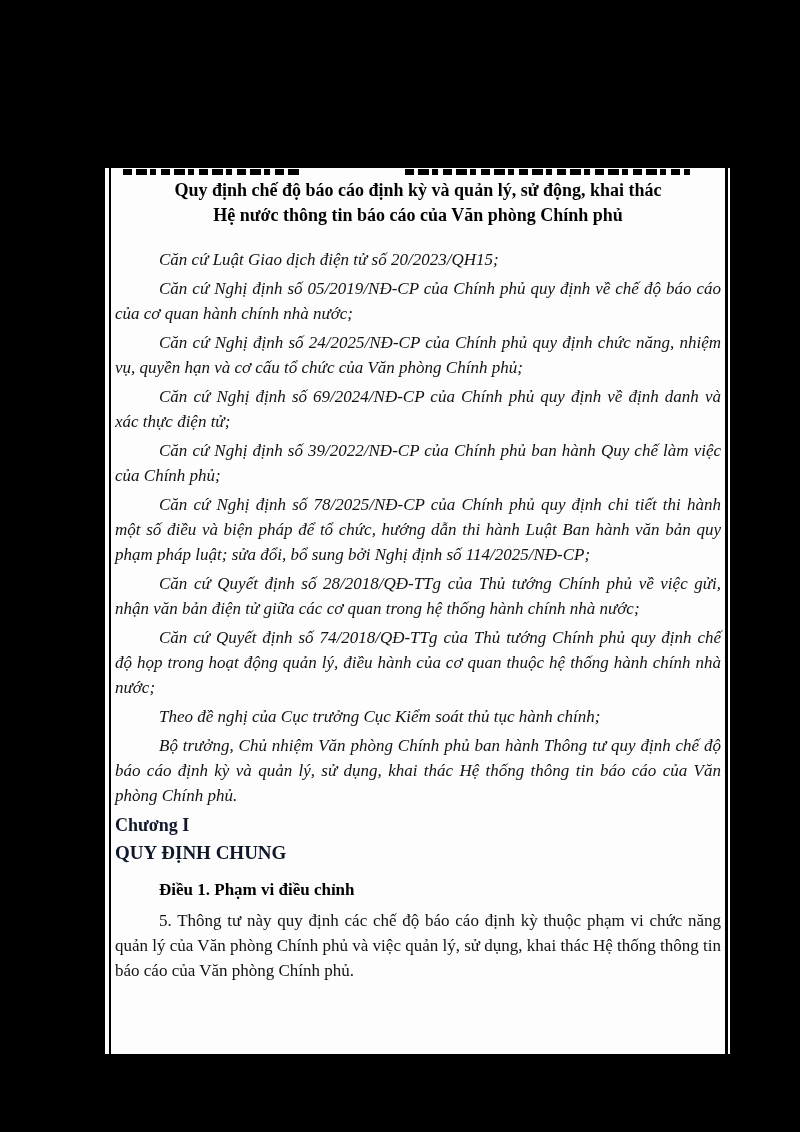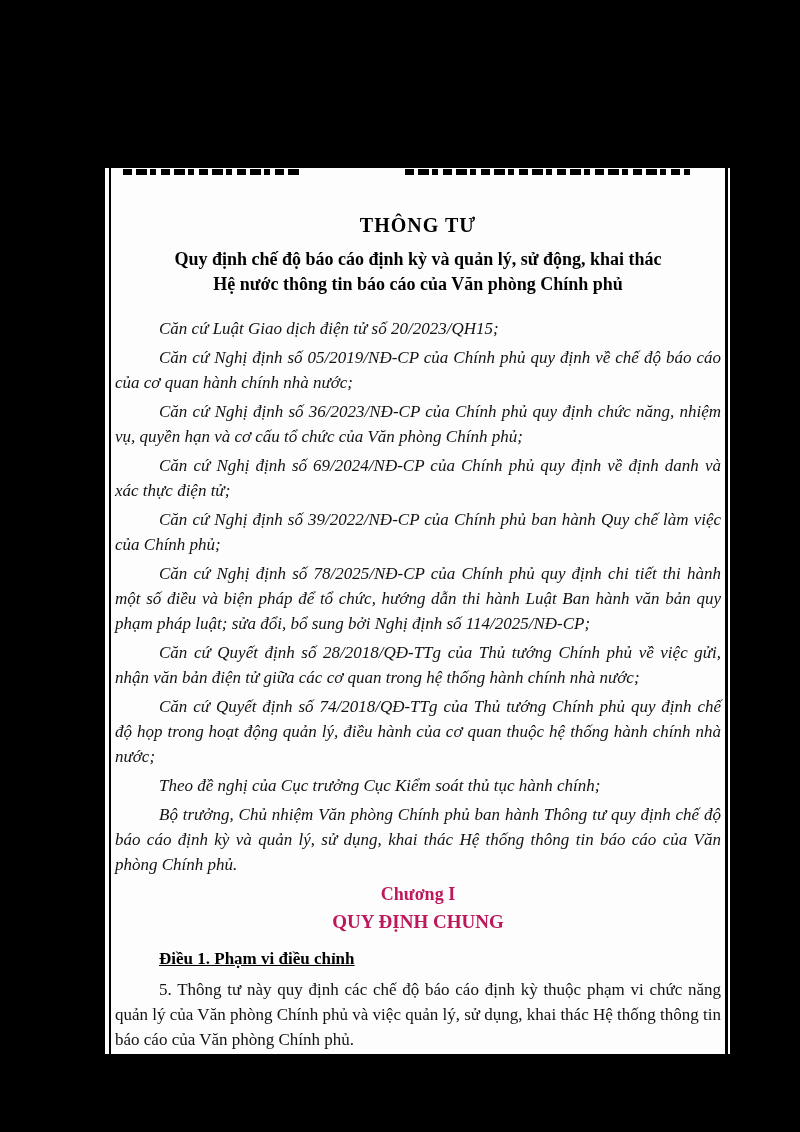--- a/index.html
+++ b/index.html
@@ -56,64 +56,61 @@
   .para{
     margin:4px 0 0;
     font-size:17px;
     line-height:25px;
     text-align:justify;
     text-indent:44px;
   }
   .para.italic{font-style:italic;}
   .chapter-label, .chapter-title{
     margin:4px 0 0;
-    text-align:center;
     font-weight:bold;
-    color:#be185d;
+    color:#0f172a;
     font-family:Liberation Serif, serif;
   }
   .chapter-label{margin-top:5px;font-size:18px;line-height:24px;}
   .chapter-title{font-size:19px;line-height:24px;}
   .article-heading{
     margin:13px 0 0;
     font-weight:bold;
     font-size:17px;
     line-height:24px;
     text-indent:44px;
     color:#000;
-    text-decoration:underline;
   }
   .clause{
     margin:6px 0 0;
   }
 </style>
 </head>
 <body>
 
 <div class="paper">
 
   <div class="scan-edge-left"></div>
   <div class="scan-edge-right"></div>
 
   <div class="cut-strip left"></div>
   <div class="cut-strip right"></div>
 
   <div class="content">
 
-    <div class="doc-title">THÔNG TƯ</div>
 
     <div class="doc-subtitle">
       <div>Quy định chế độ báo cáo định kỳ và quản lý, sử động, khai thác</div>
       <div>Hệ nước thông tin báo cáo của Văn phòng Chính phủ</div>
     </div>
 
     <div class="preamble">
       <p class="para italic">Căn cứ Luật Giao dịch điện tử số 20/2023/QH15;</p>
       <p class="para italic">Căn cứ Nghị định số 05/2019/NĐ-CP của Chính phủ quy định về chế độ báo cáo của cơ quan hành chính nhà nước;</p>
-      <p class="para italic">Căn cứ Nghị định số 36/2023/NĐ-CP của Chính phủ quy định chức năng, nhiệm vụ, quyền hạn và cơ cấu tổ chức của Văn phòng Chính phủ;</p>
+      <p class="para italic">Căn cứ Nghị định số 24/2025/NĐ-CP của Chính phủ quy định chức năng, nhiệm vụ, quyền hạn và cơ cấu tổ chức của Văn phòng Chính phủ;</p>
       <p class="para italic">Căn cứ Nghị định số 69/2024/NĐ-CP của Chính phủ quy định về định danh và xác thực điện tử;</p>
       <p class="para italic">Căn cứ Nghị định số 39/2022/NĐ-CP của Chính phủ ban hành Quy chế làm việc của Chính phủ;</p>
       <p class="para italic">Căn cứ Nghị định số 78/2025/NĐ-CP của Chính phủ quy định chi tiết thi hành một số điều và biện pháp để tổ chức, hướng dẫn thi hành Luật Ban hành văn bản quy phạm pháp luật; sửa đổi, bổ sung bởi Nghị định số 114/2025/NĐ-CP;</p>
       <p class="para italic">Căn cứ Quyết định số 28/2018/QĐ-TTg của Thủ tướng Chính phủ về việc gửi, nhận văn bản điện tử giữa các cơ quan trong hệ thống hành chính nhà nước;</p>
       <p class="para italic">Căn cứ Quyết định số 74/2018/QĐ-TTg của Thủ tướng Chính phủ quy định chế độ họp trong hoạt động quản lý, điều hành của cơ quan thuộc hệ thống hành chính nhà nước;</p>
       <p class="para italic">Theo đề nghị của Cục trưởng Cục Kiểm soát thủ tục hành chính;</p>
       <p class="para italic">Bộ trưởng, Chủ nhiệm Văn phòng Chính phủ ban hành Thông tư quy định chế độ báo cáo định kỳ và quản lý, sử dụng, khai thác Hệ thống thông tin báo cáo của Văn phòng Chính phủ.</p>
     </div>
 
     <div class="chapter-label">Chương I</div>

